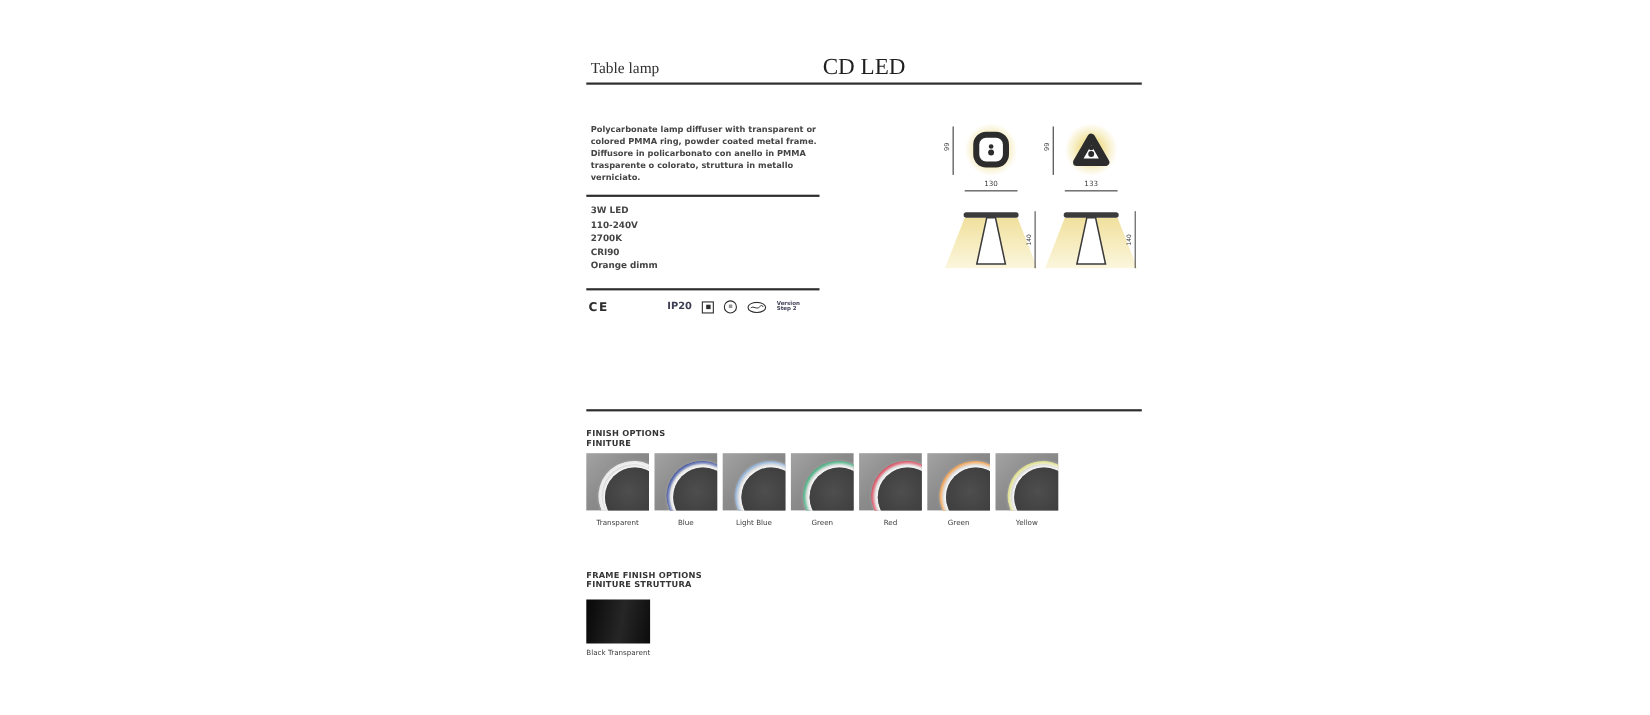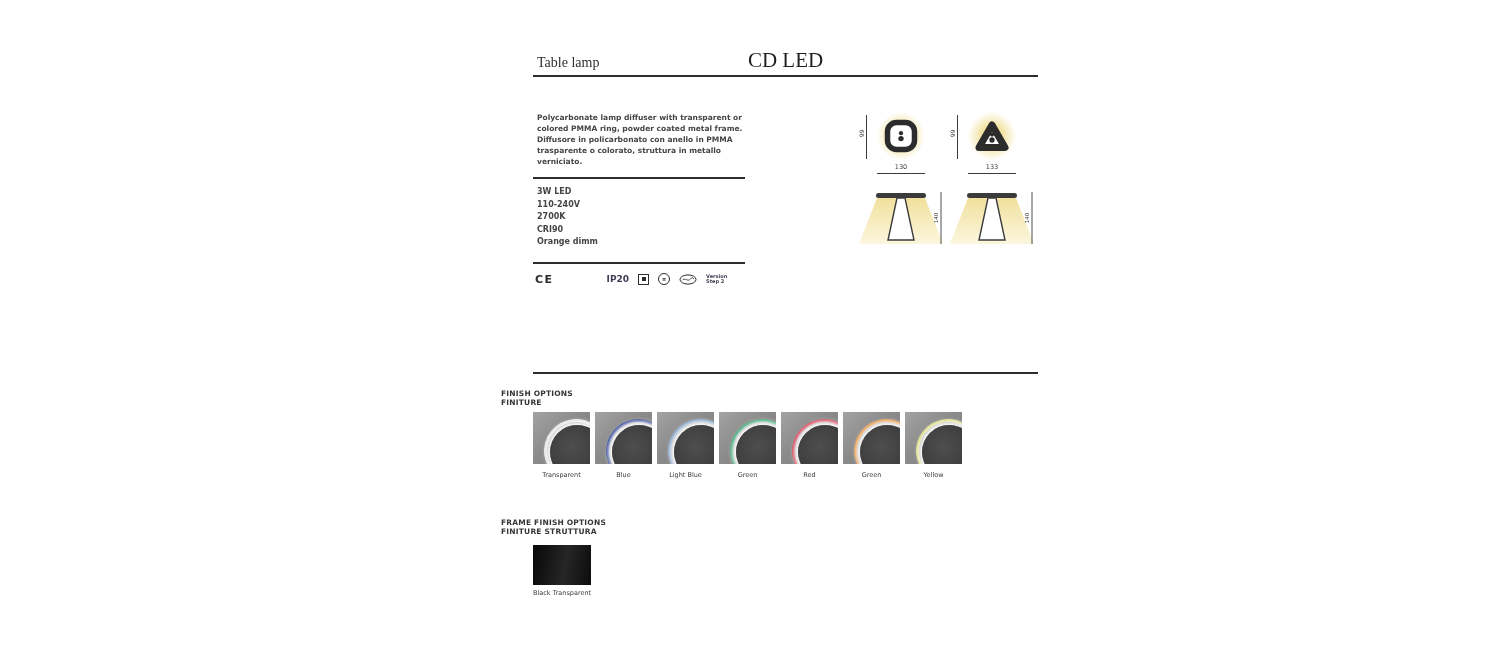--- a/index.html
+++ b/index.html
@@ -43,21 +43,21 @@
           background:radial-gradient(closest-side, #f2e3a0 45%, rgba(242,227,160,0.55) 68%, rgba(242,227,160,0) 100%); }
   .tv-svg { position:relative; }
   .tv-vline { position:absolute; left:9px; top:3px; width:1px; height:44px; background:#3b3b3b; }
   .tv-vlabel { position:absolute; left:-8px; top:18px; width:24px; text-align:center; font-size:6px;
                transform:rotate(-90deg); color:#3b3b3b; }
   .w-label { text-align:center; font-size:6.5px; margin-top:3px; color:#3b3b3b; }
   .w-line  { width:48px; height:1px; background:#3b3b3b; margin:2px auto 0 auto; }
   .sideview { margin-top:12px; }
 
   
-  .section-title { position:absolute; left:501px; font-size:7.5px; font-weight:700;
+  .section-title { position:absolute; left:533px; font-size:7.5px; font-weight:700;
                    line-height:8.5px; letter-spacing:.2px; color:#363636; white-space:pre-line; }
   .finish-title { top:390px; }
   .frame-title  { top:519px; }
   .swatch-row { position:absolute; left:533px; top:412px; display:flex; gap:5px; }
   .swatch { width:57px; }
   .swatch-img { position:relative; width:57px; height:52px; overflow:hidden;
                 background:linear-gradient(135deg,#a3a3a3 0%, #8b8b8b 45%, #7c7c7c 100%); }
   .lamp-dark { position:absolute; left:17px; top:13px; width:54px; height:54px; border-radius:50%;
                background:radial-gradient(circle at 40% 40%, #4e4e4e, #3a3a3a 70%);
                box-shadow:0 0 4px 4px rgba(255,255,255,0.95); }

